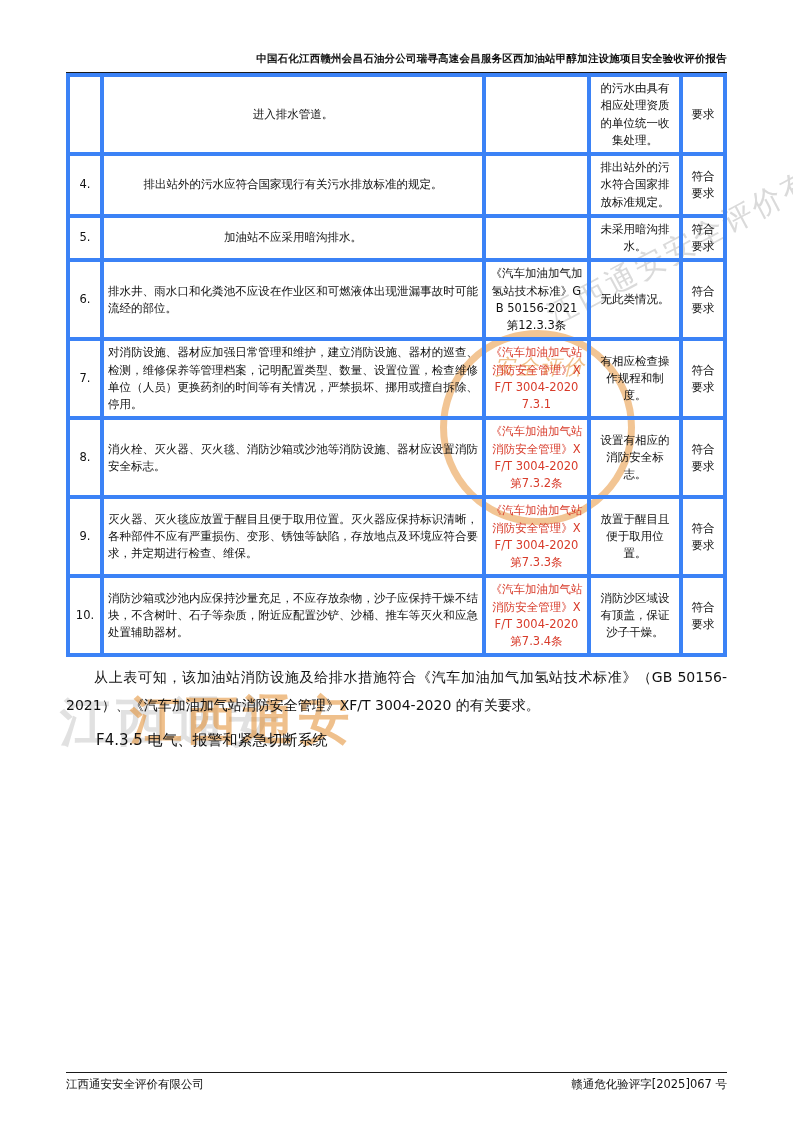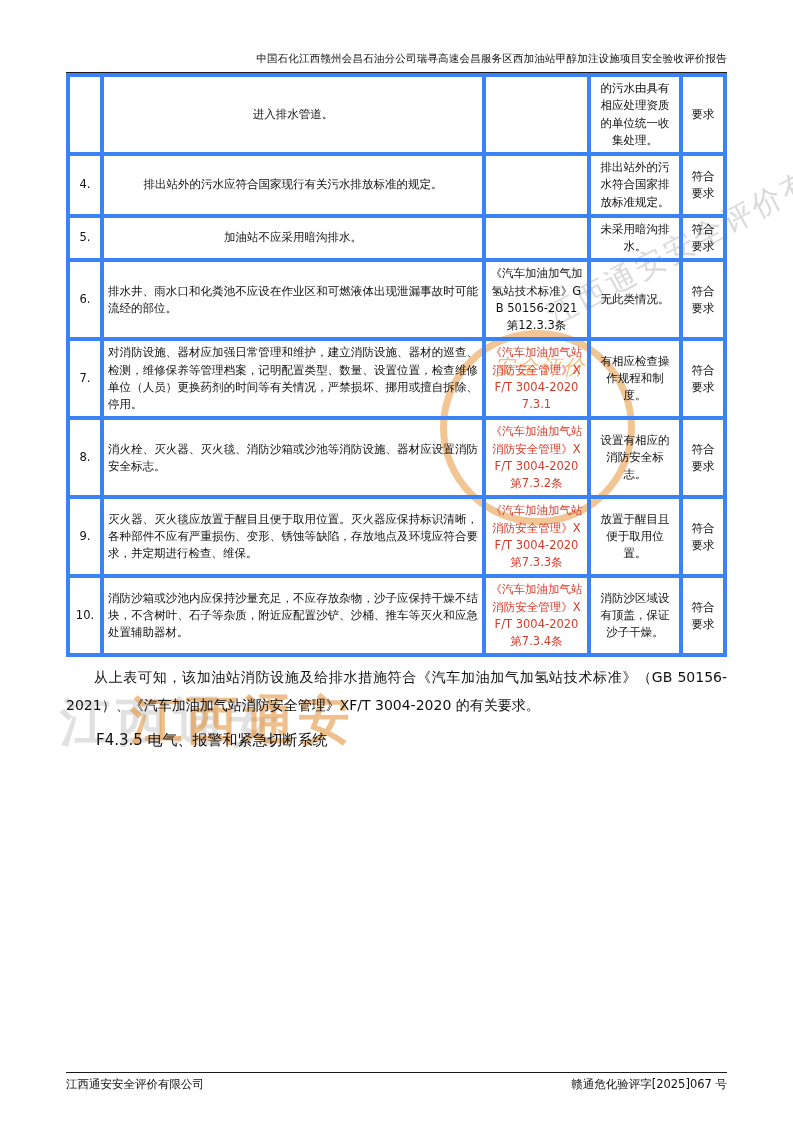--- a/index.html
+++ b/index.html
@@ -20,21 +20,21 @@
     position:absolute;
     left:66px;right:66px;top:52px;bottom:42px;
   }
   
   .doc-header{
     font-size:10.5px;
     color:#111;
     text-align:right;
     letter-spacing:0.2px;
     padding-bottom:4px;
-    font-weight:normal;
+    font-weight:bold;
     white-space:nowrap;
   }
   .header-rule{
     border-bottom:1px solid #1a1a1a;
     margin-top:2px;
   }
   
   .wm{
     position:absolute;
     pointer-events:none;

